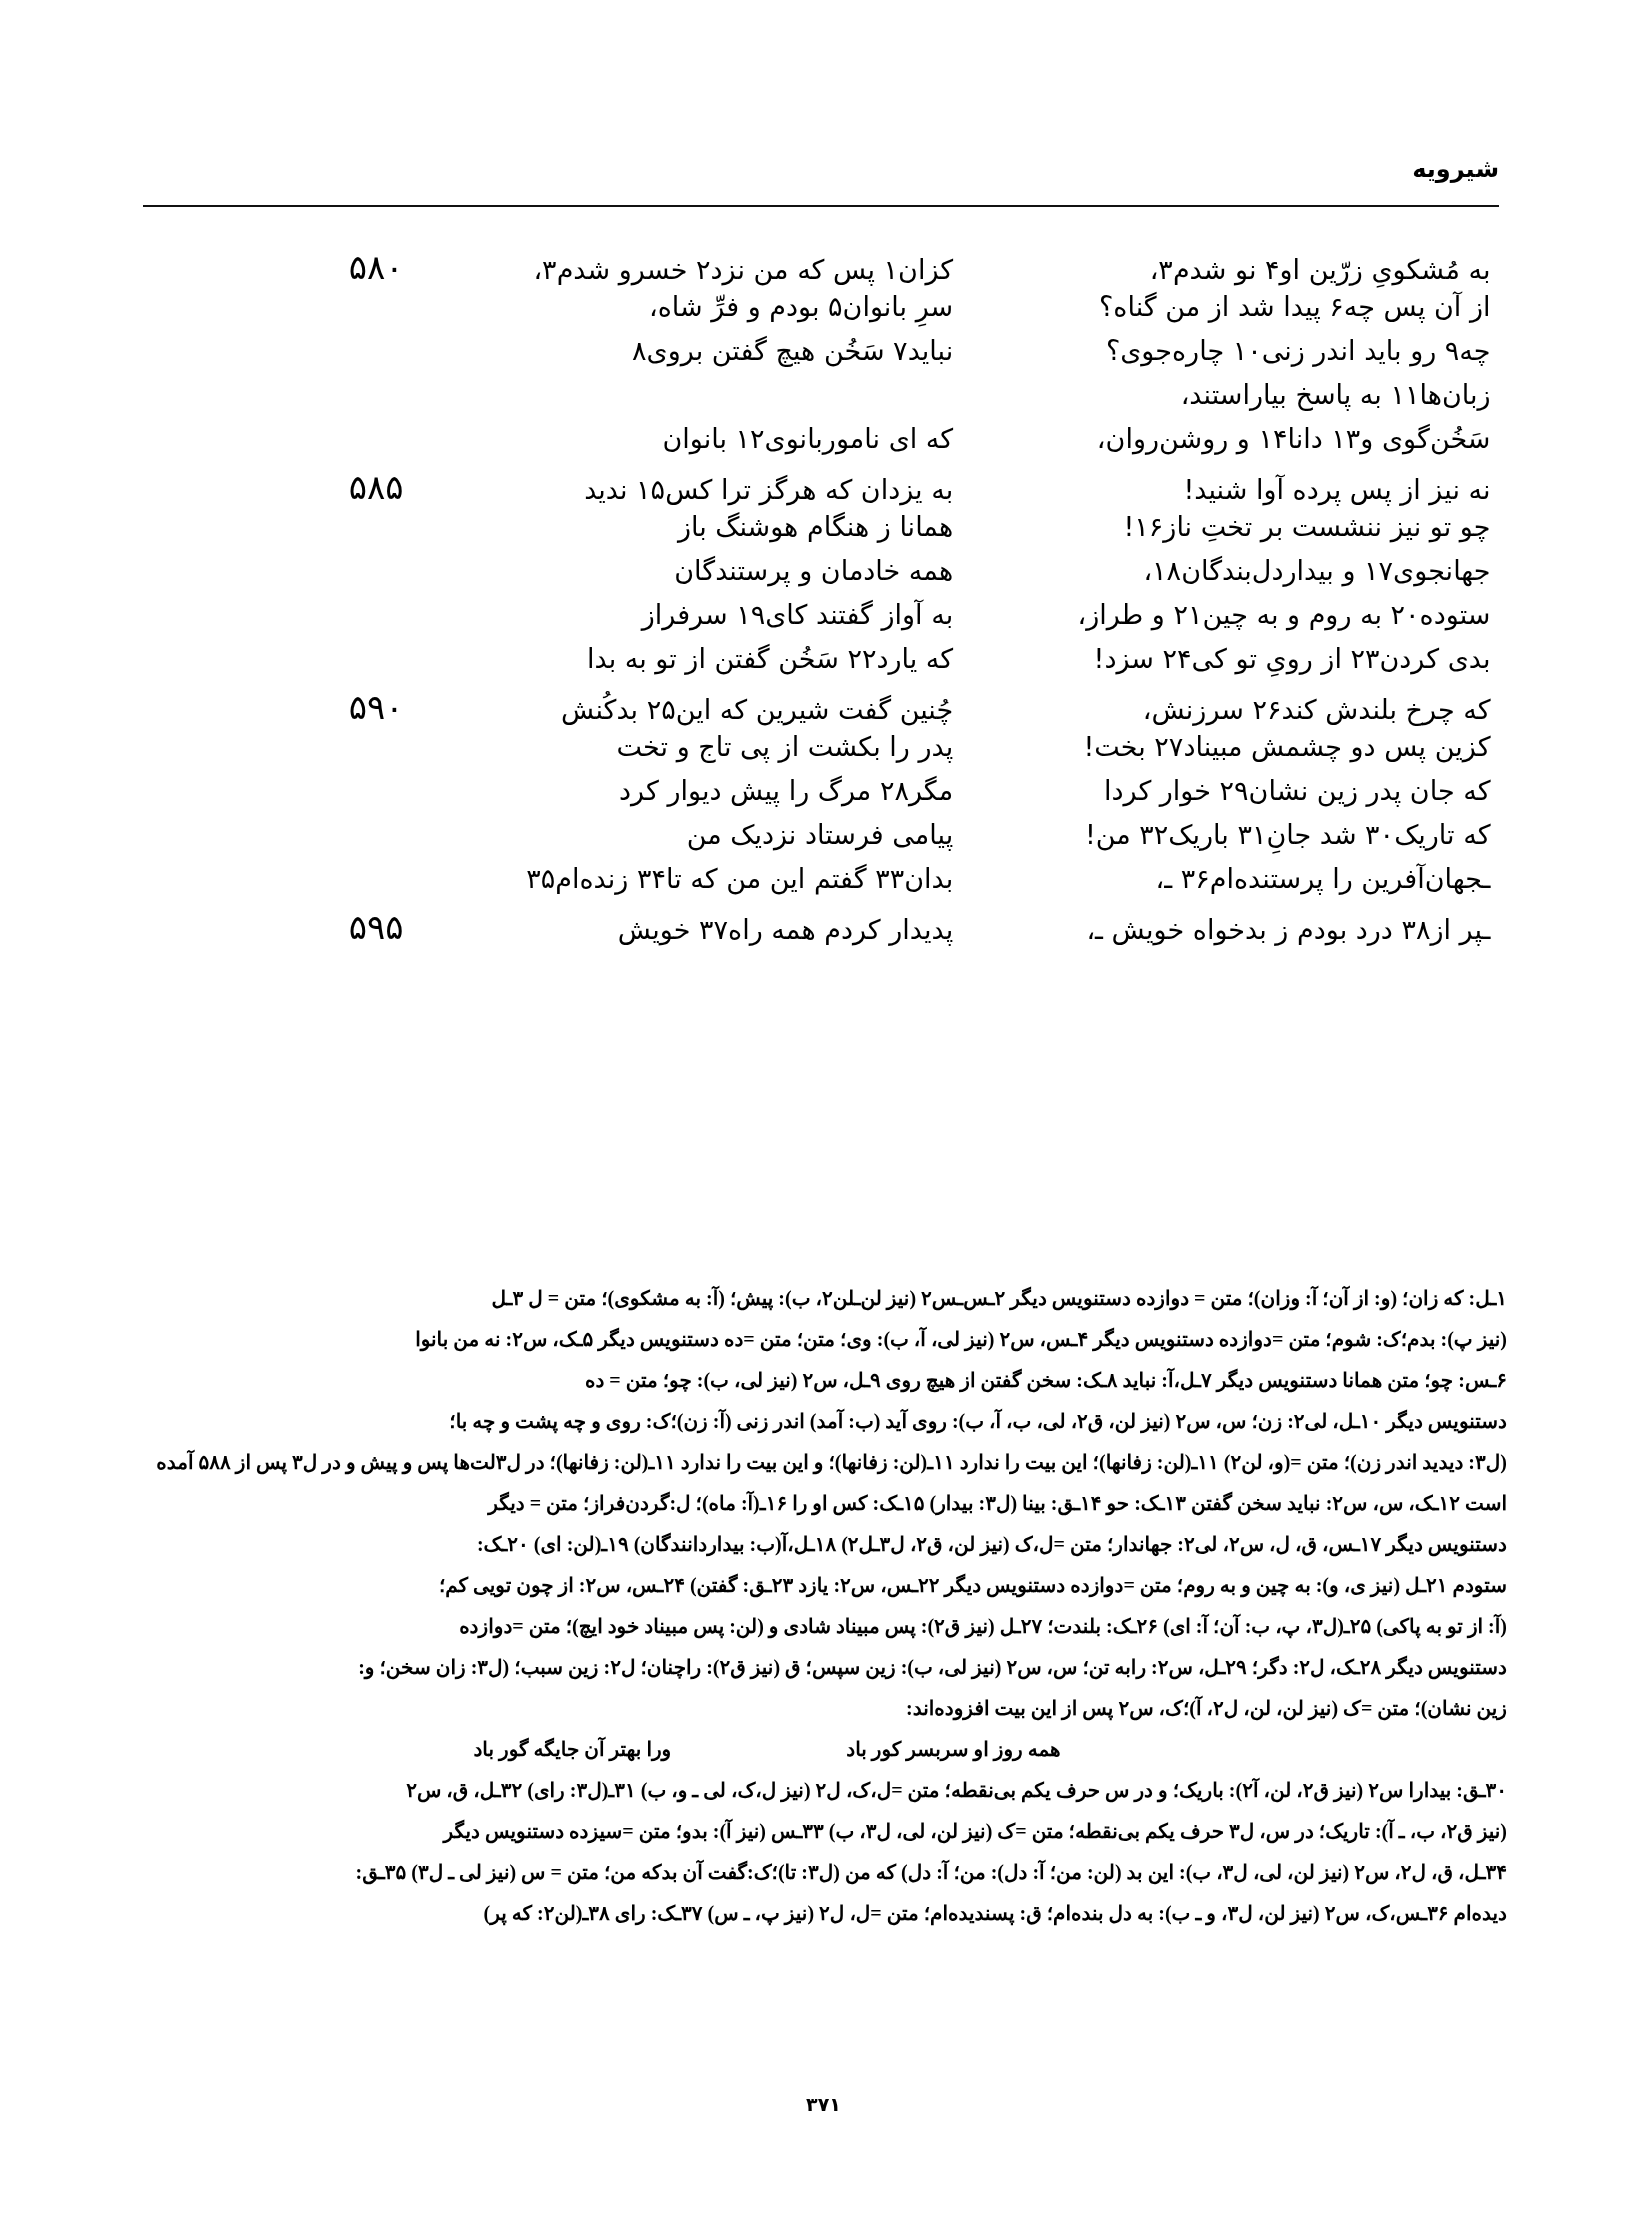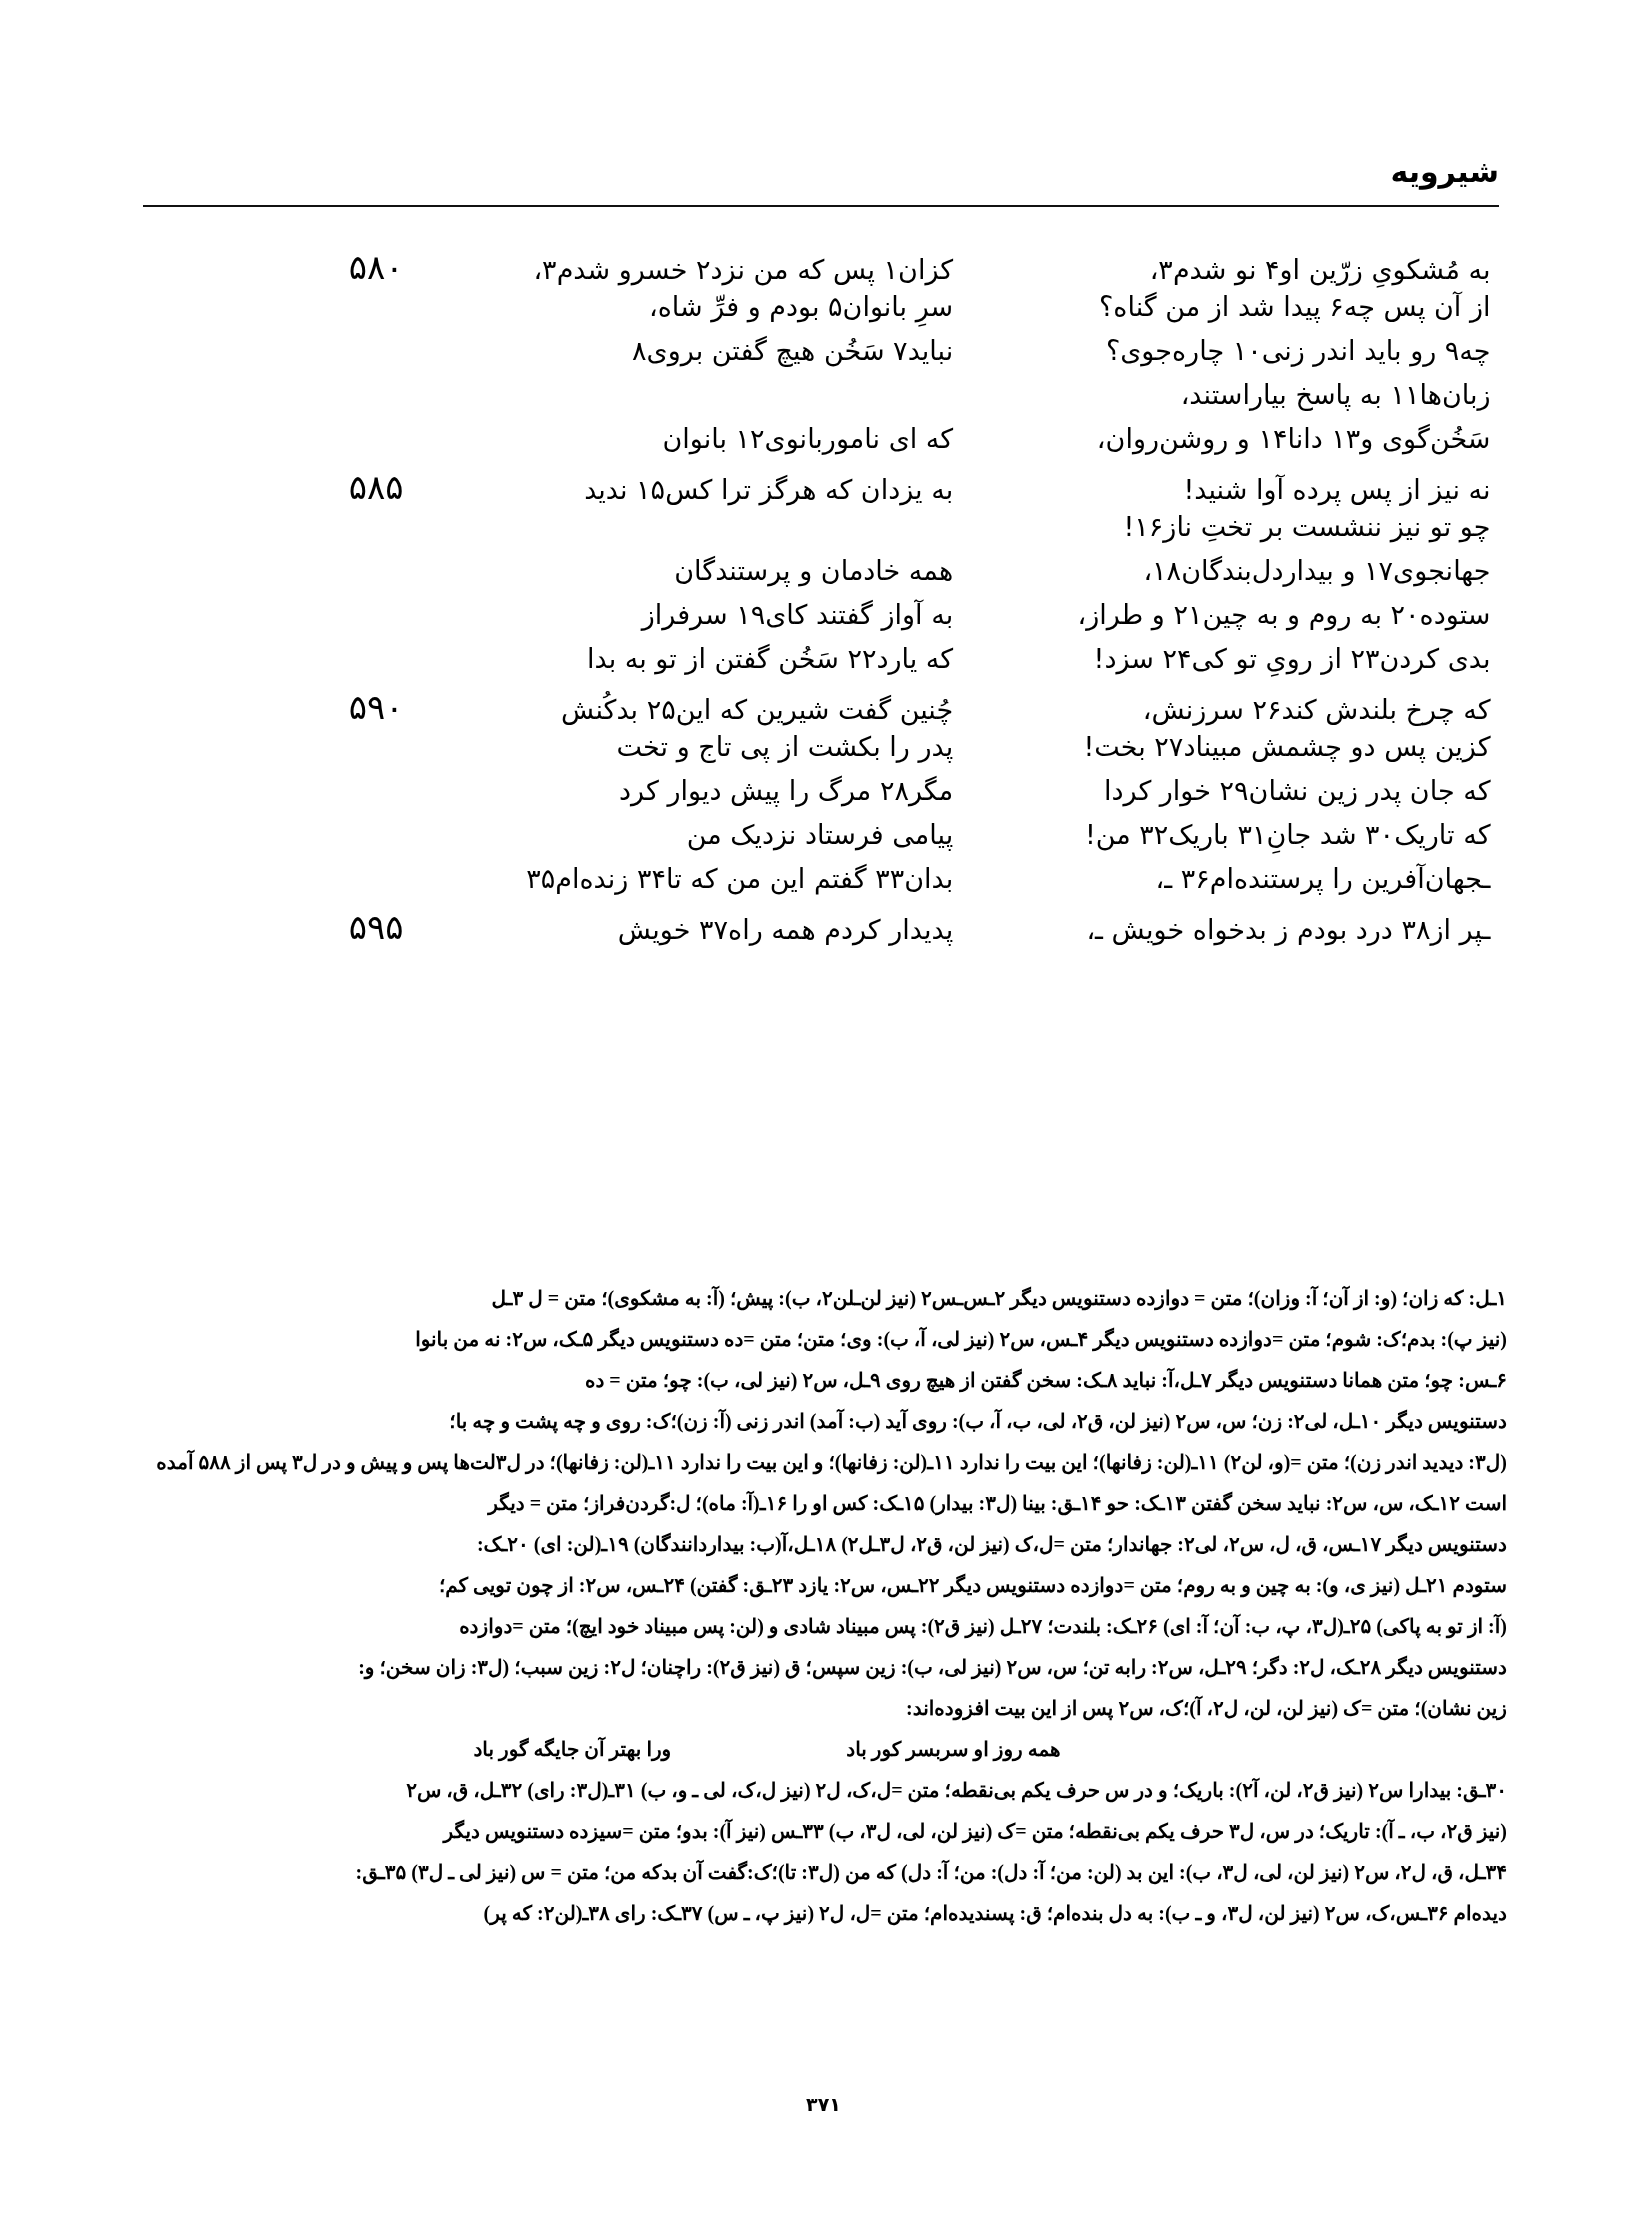--- a/index.html
+++ b/index.html
@@ -24,21 +24,21 @@
 
   
   .header-zone {
     position: absolute;
     top: 157px;
     right: 148px;
     left: 148px;
     height: 55px;
   }
   .running-head {
-    font-size: 30px;
+    font-size: 24px;
     font-weight: 700;
     text-align: right;
     line-height: 1;
     letter-spacing: 0;
   }
   .head-rule {
     position: absolute;
     top: 205px;
     right: 148px;
     left: 143px;
@@ -202,20 +202,23 @@
         </div>
       <div class="hemistich h-right">
           <span>به یزدان که هرگز ترا کس۱۵ ندید</span>
         </div>
       <div class="verse-num">۵۸۵</div>
     </div>
 
     <div class="verse-row">
       <div class="hemistich h-left">
           <span>چو تو نیز ننشست بر تختِ ناز۱۶!</span>
+        </div>
+      <div class="hemistich h-right">
+          <span>همانا ز هنگام هوشنگ باز</span>
         </div>
       <div class="verse-num"></div>
     </div>
 
     <div class="verse-row">
       <div class="hemistich h-left">
           <span>جهانجوی۱۷ و بیداردل‌بندگان۱۸،</span>
         </div>
       <div class="hemistich h-right">
           <span>همه خادمان و پرستندگان</span>

